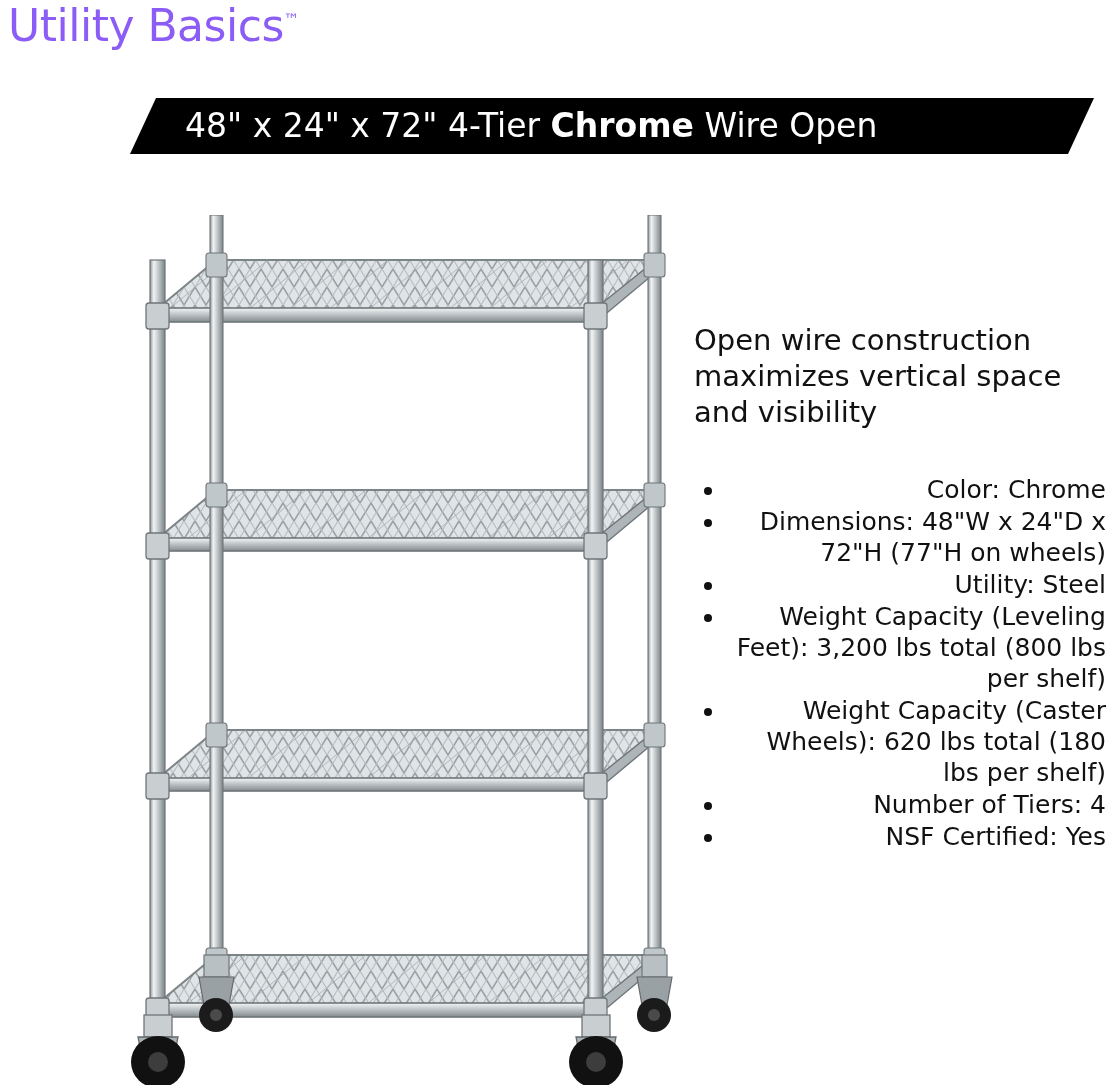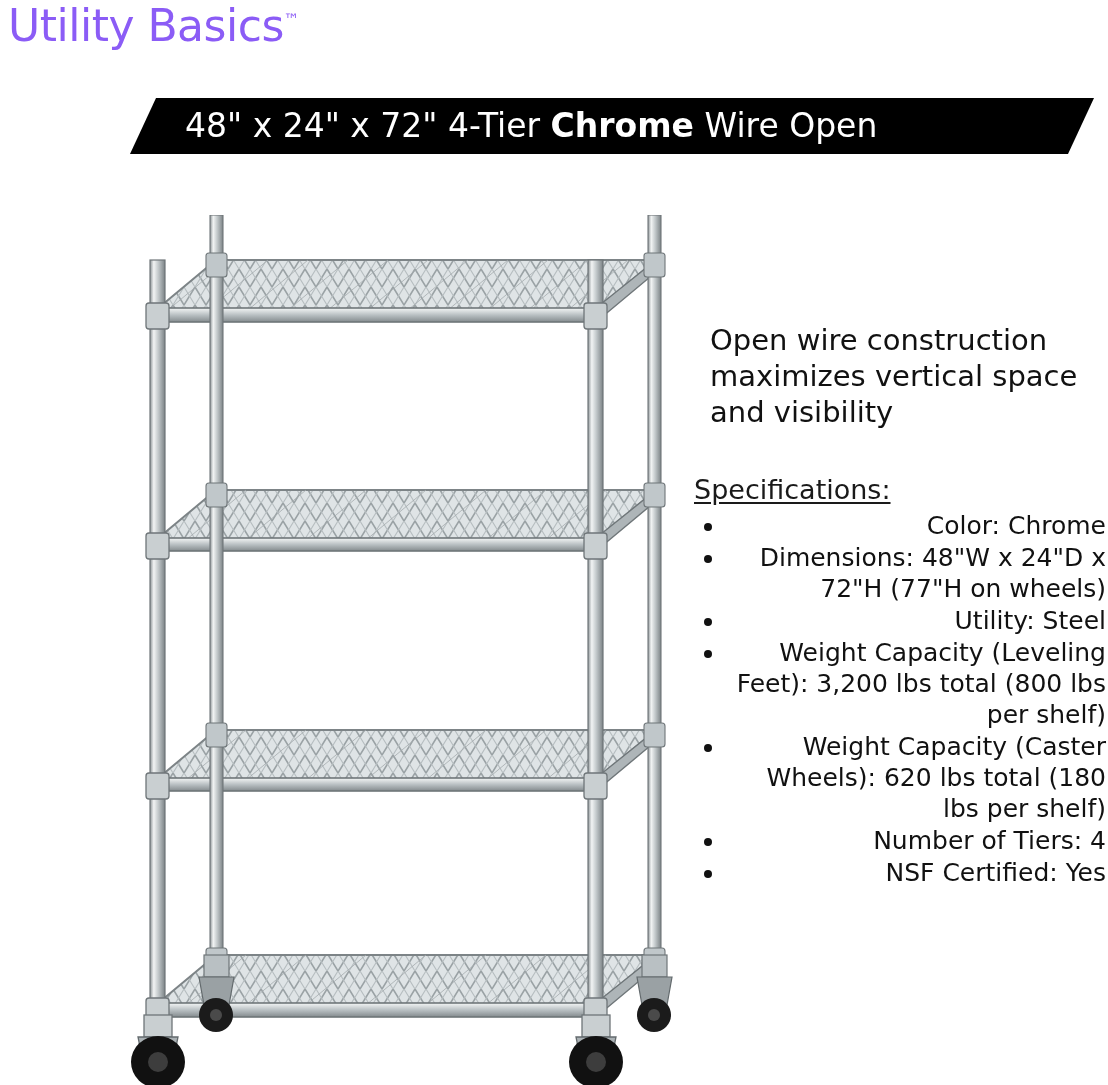--- a/index.html
+++ b/index.html
@@ -71,21 +71,21 @@
     position: absolute;
     left: 694px;
     top: 322px;
     width: 412px;
   }
   .headline {
     font-size: 29px;
     line-height: 36px;
     color: #111111;
     font-weight: 400;
-    margin: 0 0 44px 16px;
+    margin: 0 0 44px 0;
   }
   .spec-title {
     font-size: 27px;
     line-height: 32px;
     text-decoration: underline;
     text-underline-offset: 3px;
     margin: 0 0 4px 0;
     font-weight: 400;
   }
   ul.specs {
@@ -274,21 +274,20 @@
           <ellipse cx="500" cy="847" rx="27" ry="26" fill="#111111"></ellipse>
           <ellipse cx="500" cy="847" rx="10" ry="10" fill="#3d3d3d"></ellipse>
         </g>
       </g>
     </g>
   </svg>
 </div>
 
 <div class="copy">
   <p class="headline">Open wire construction maximizes vertical space and visibility</p>
-  <p class="spec-title">Specifications:</p>
   <ul class="specs">
     <li>Color: Chrome</li>
     <li>Dimensions: 48"W x 24"D x 72"H (77"H on wheels)</li>
     <li>Utility: Steel</li>
     <li>Weight Capacity (Leveling Feet): 3,200 lbs total (800 lbs per shelf)</li>
     <li>Weight Capacity (Caster Wheels): 620 lbs total (180 lbs per shelf)</li>
     <li>Number of Tiers: 4</li>
     <li>NSF Certified: Yes</li>
   </ul>
 </div>

